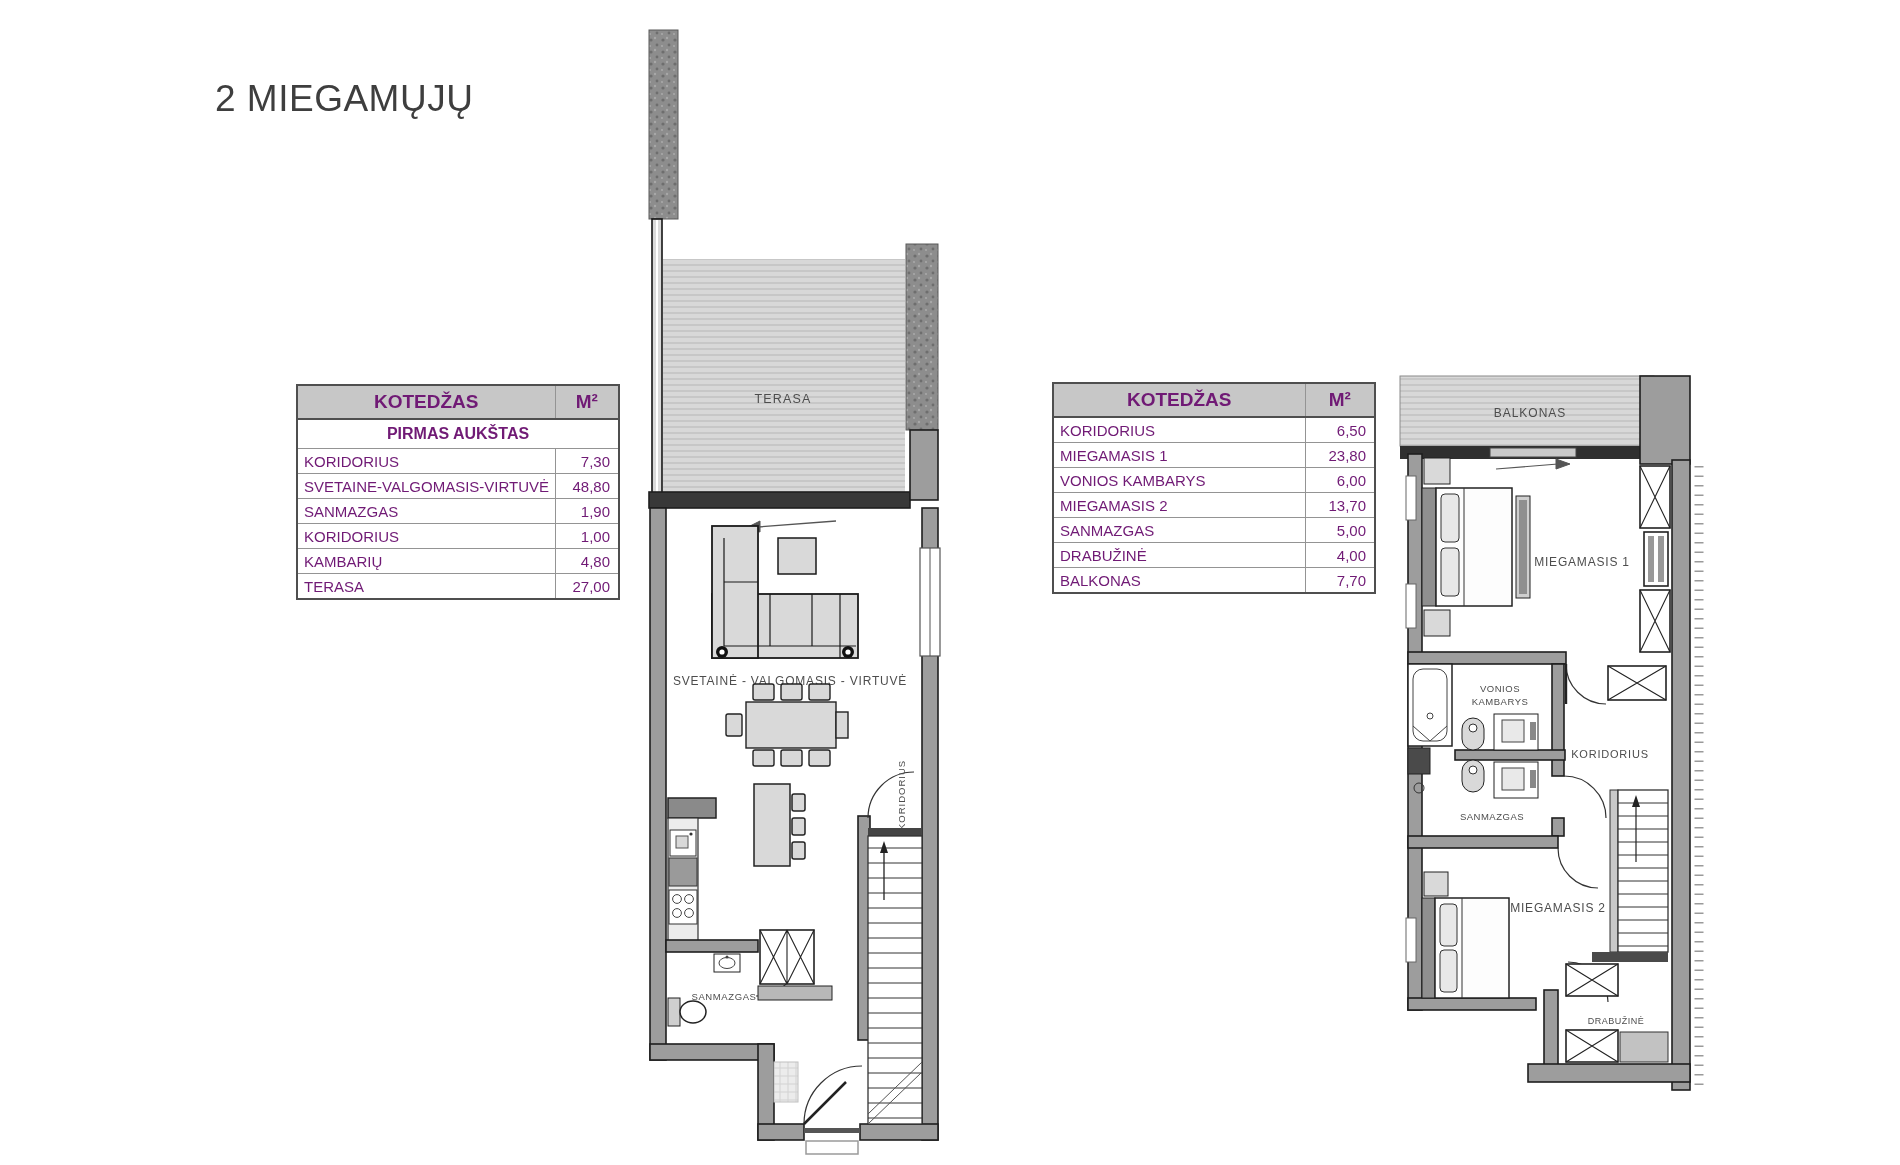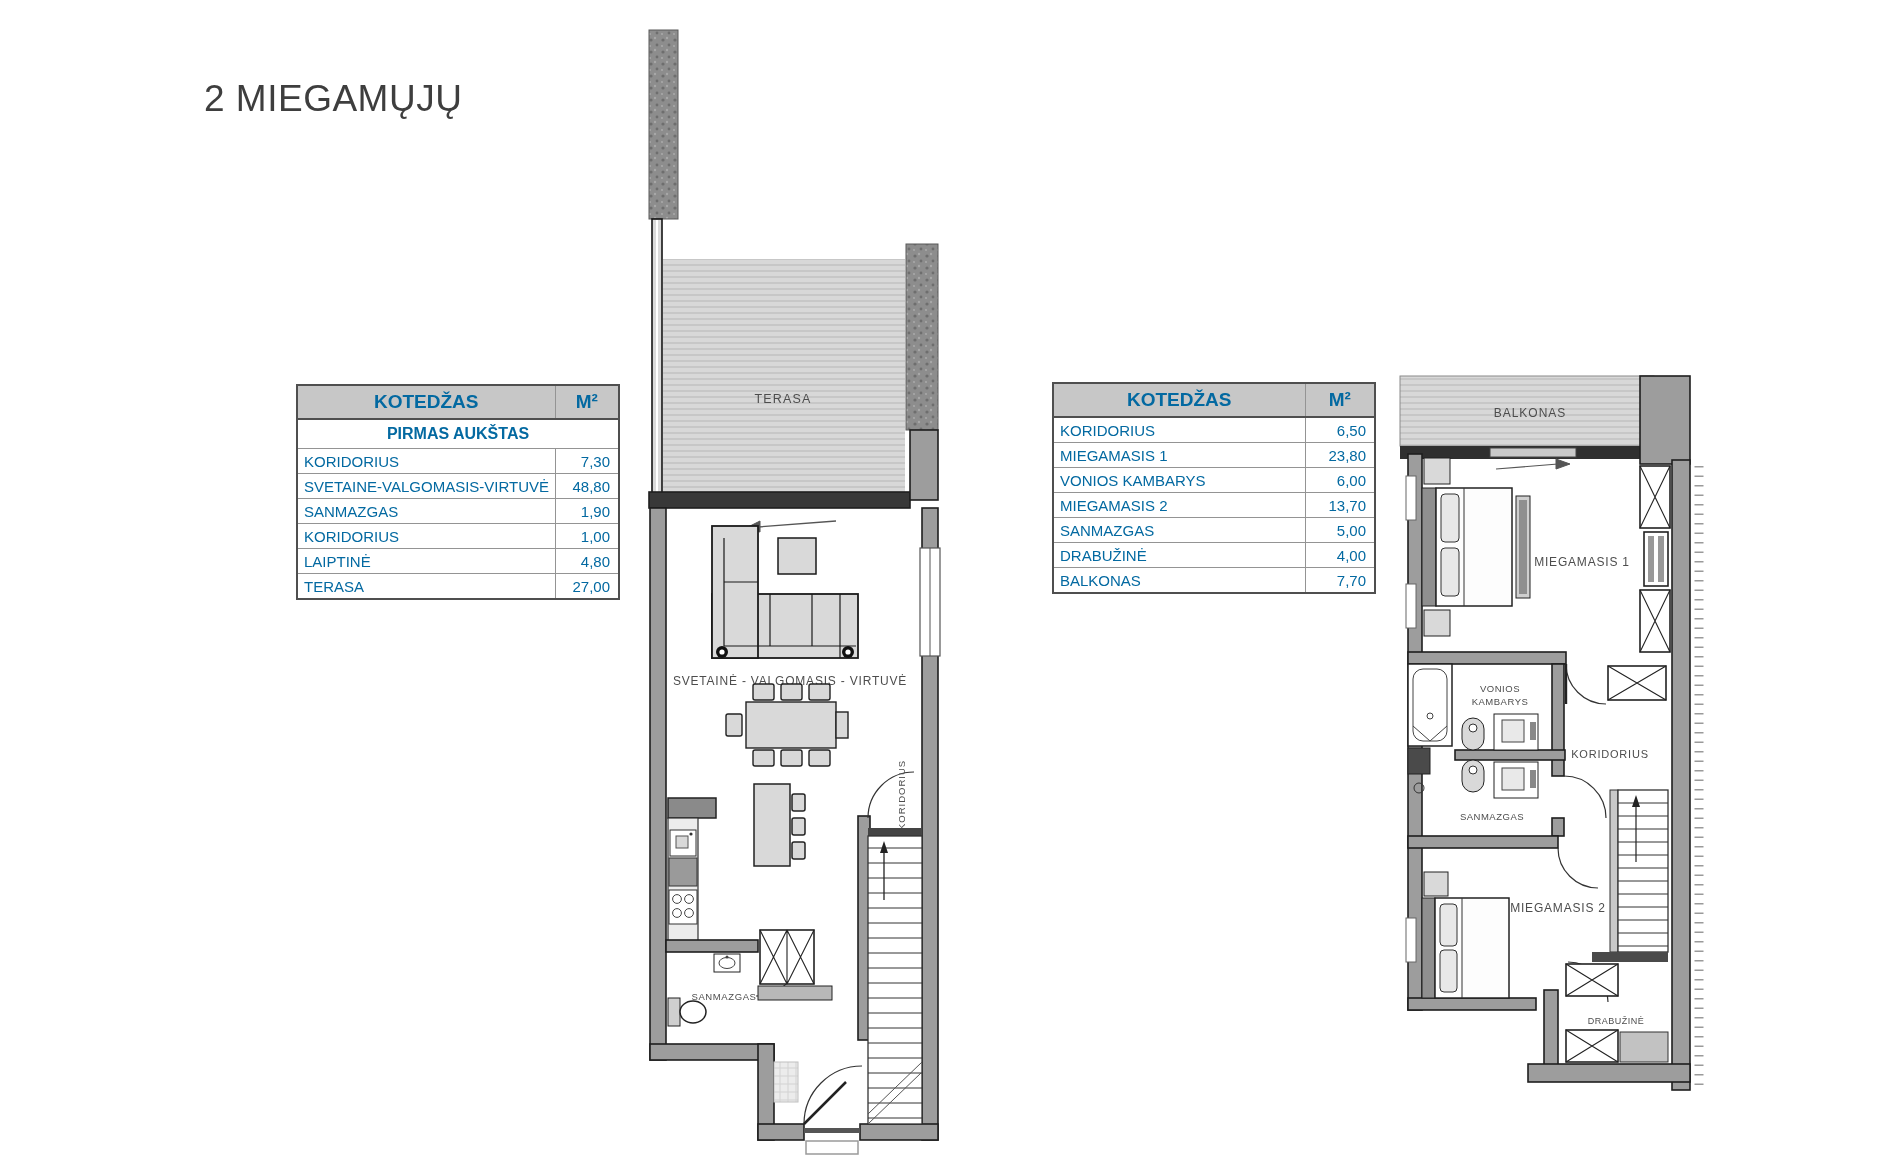--- a/index.html
+++ b/index.html
@@ -14,27 +14,27 @@
   }
   .logo-wolf{position:absolute;left:48px;top:22px;width:132px;height:152px;}
   .brand{
     position:absolute;left:10px;bottom:8px;width:198px;
     color:#ffffff;font-weight:bold;font-size:18px;letter-spacing:1.5px;
     text-align:center;border-top:1px solid #dfe6ec;border-bottom:3px double #ffffff;
     padding:2px 0 3px 0;text-decoration:underline;white-space:nowrap;
   }
   
   .title{
-    position:absolute;left:204px;top:78px;color:#3e3e3e;
+    position:absolute;left:215px;top:78px;color:#3e3e3e;
     font-size:37px;line-height:41px;letter-spacing:0.5px;white-space:nowrap;
   }
   
   table.area-table{
     position:absolute;width:322px;border-collapse:collapse;table-layout:fixed;
-    background:#fff;border:2px solid #4f4f4f;color:#0369a1;
+    background:#fff;border:2px solid #4f4f4f;color:#701a75;
   }
   table.area-table td{border:1px solid #949494;overflow:hidden;white-space:nowrap;}
   table.area-table .hdr td{
     background:#c7c7c7;font-weight:bold;font-size:19px;height:30px;
     text-align:center;border-bottom:2px solid #4f4f4f;
   }
   table.area-table .sub td{
     font-weight:bold;font-size:16px;height:26px;text-align:center;margin-top:21px;
   }
   table.area-table .row td{font-size:15px;height:22px;}
@@ -81,21 +81,21 @@
     </tr>
     <tr class="row">
       <td class="lbl">SANMAZGAS</td>
       <td class="val">1,90</td>
     </tr>
     <tr class="row">
       <td class="lbl">KORIDORIUS</td>
       <td class="val">1,00</td>
     </tr>
     <tr class="row">
-      <td class="lbl">LAIPTINĖ</td>
+      <td class="lbl">KAMBARIŲ</td>
       <td class="val">4,80</td>
     </tr>
     <tr class="row">
       <td class="lbl">TERASA</td>
       <td class="val">27,00</td>
     </tr>
   </tbody>
     </table>
 
   <table class="area-table" id="t2">

